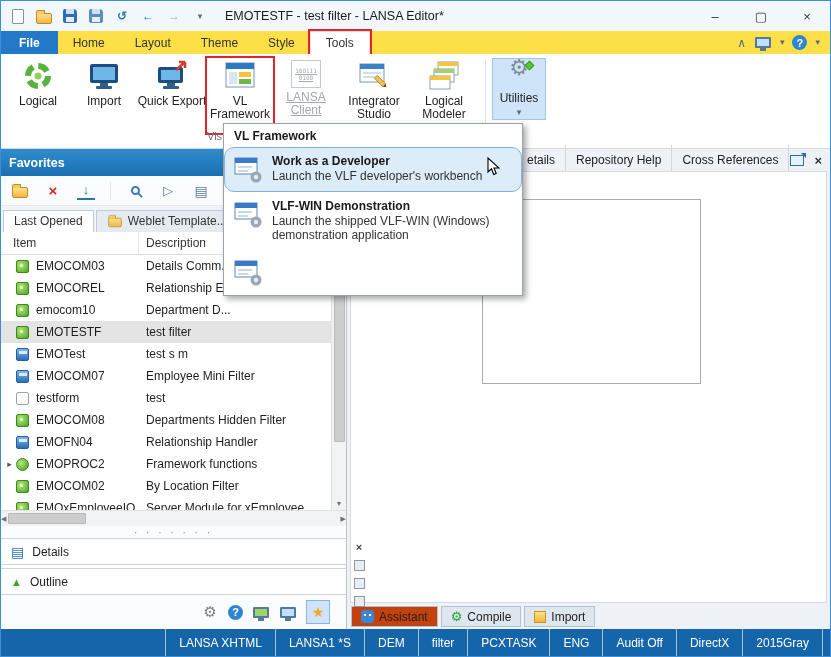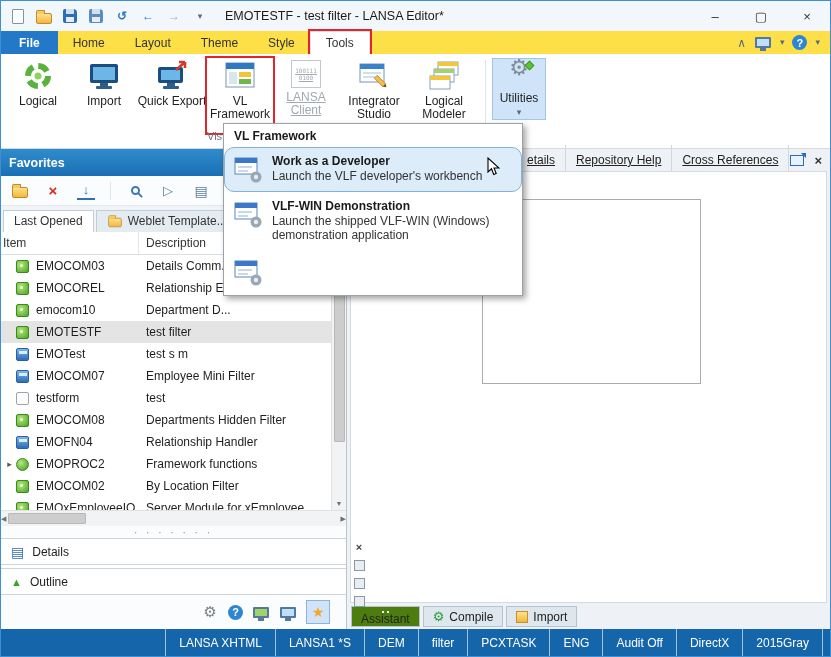--- a/index.html
+++ b/index.html
@@ -72,21 +72,21 @@
   .mag::after { content:""; position:absolute; width:6px; height:2px; background:#3a78b8; transform:rotate(45deg); right:-5px; bottom:-3px; }
   .tb-play { color:#5a7b9a; font-size:13px; }
   .tb-list { color:#5a7b9a; font-size:14px; }
   .tb-sep { width:1px; height:18px; background:#dfe5ea; }
   .fav-tabs { height:26px; display:flex; align-items:flex-end; background:#f0f4f8; padding-left:2px; gap:2px; flex:0 0 auto; }
   .ftab { padding:3px 10px 4px 10px; border:1px solid #c2ccd6; border-bottom:none; background:#e4ebf1; display:flex; gap:5px; align-items:center; color:#333; }
   .ftab.active { background:#fff; }
   .ftab .folder-ic { transform:scale(.85); margin-top:3px; }
   .fav-table { flex:1 1 auto; display:flex; flex-direction:column; position:relative; min-height:0; }
   .fav-cols { height:23px; display:flex; border-bottom:1px solid #d8dee4; background:#fff; margin-right:15px; flex:0 0 auto; }
-  .fav-cols .col1 { width:138px; padding-left:2px; border-right:1px solid #e2e7ec; display:flex; align-items:center; color:#333; }
+  .fav-cols .col1 { width:138px; padding-left:12px; border-right:1px solid #e2e7ec; display:flex; align-items:center; color:#333; }
   .fav-cols .col2 { flex:1; padding-left:7px; display:flex; align-items:center; color:#333; }
   .fav-list { flex:1; overflow:hidden; margin-right:15px; }
   .frow { height:22px; display:flex; align-items:center; padding-left:2px; }
   .frow.selected { background:#e4e4e4; }
   .frow .exp { width:13px; text-align:center; color:#555; font-size:9px; flex:0 0 auto; }
   .ricon { width:13px; height:13px; margin-right:7px; border-radius:2px; flex:0 0 auto; position:relative; }
   .icon-component { background:radial-gradient(circle at 35% 35%, #b8e77a, #4aa32a); border:1px solid #3a8a1e; }
   .icon-component::after { content:""; position:absolute; left:3px; top:3px; width:3px; height:3px; background:#eaffd0; border-radius:50%; }
   .icon-form { background:linear-gradient(#7cb8e8,#2d6db5); border:1px solid #2a5f9e; }
   .icon-form::after { content:""; position:absolute; left:2px; top:2px; width:8px; height:3px; background:#dcecfa; }
@@ -107,33 +107,33 @@
   .details-ic { color:#2d6db5; font-size:14px; }
   .outline-ic { color:#3aa52a; font-size:11px; }
   .fav-bottom-icons { height:34px; display:flex; align-items:center; justify-content:flex-end; gap:9px; padding-right:16px; background:#fbfcfd; flex:1 0 auto; }
   .wrench-ic { color:#7a8288; font-size:15px; }
   .star-box { width:24px; height:24px; background:#cfe4f8; border:1px solid #8ab4dd; display:flex; align-items:center; justify-content:center; }
   .star-glyph { color:#f5a623; font-size:14px; }
 
   
   .rightpanel { position:absolute; left:346px; top:148px; right:0; bottom:27px; background:#eef2f6; }
   .rp-tabs { height:22px; display:flex; align-items:center; padding-left:170px; color:#222; }
-  .rp-tab { padding:0 10px; height:30px; display:flex; align-items:center; border-right:1px solid #d0d7de; white-space:nowrap;text-decoration:underline; }
+  .rp-tab { padding:0 10px; height:30px; display:flex; align-items:center; border-right:1px solid #d0d7de; white-space:nowrap; }
   .rp-icons { margin-left:auto; display:flex; gap:10px; padding-right:8px; align-items:center; }
   .win-export { width:14px; height:11px; border:1px solid #2d6db5; background:#e8f2fc; position:relative; }
   .win-export::after { content:""; position:absolute; right:-3px; top:-3px; width:6px; height:6px; background:#2d6db5; clip-path:polygon(0 0,100% 0,100% 100%); }
   .rp-close { color:#333; font-size:13px; font-weight:bold; }
   .canvas { position:absolute; left:3px; top:22px; right:3px; bottom:26px; background:#fff; border:1px solid #d4dae0; }
   .design-rect { position:absolute; left:131px; top:27px; width:219px; height:185px; border:1px solid #ababab; background:#fff; }
   .mini-strip { position:absolute; left:4px; top:392px; width:16px; display:flex; flex-direction:column; gap:7px; align-items:center; z-index:5; }
   .mini-sq { width:11px; height:11px; border:1px solid #8a98a8; background:#e8edf2; }
   .mini-x { color:#444; font-size:11px; font-weight:bold; }
   .bottom-strip { position:absolute; left:4px; bottom:2px; height:22px; display:flex; gap:3px; align-items:flex-end; }
   .btab { height:21px; padding:0 9px; display:flex; align-items:center; gap:5px; background:#dfe7ee; border:1px solid #b6c2ce; color:#222; }
-  .btab.active { background:#4d7c0f;flex-direction:column; }
+  .btab.active { background:#c2410c; }
   .bot-ic { width:13px; height:13px; background:#3a86d1; border-radius:3px; position:relative; }
   .bot-ic::after { content:""; position:absolute; top:4px; left:3px; width:2px; height:2px; background:#fff; box-shadow:5px 0 #fff; }
   .gear-green { color:#2f9e3f; font-size:13px; }
   .imp-ic { width:12px; height:12px; background:linear-gradient(#ffe28a,#f0b73a); border:1px solid #c8902a; }
 
   
   .statusbar { position:absolute; left:0; right:0; bottom:0; height:27px; background:#1565ab; display:flex; align-items:stretch; color:#fff; }
   .sb-fill { flex:1; }
   .sb-item { display:flex; align-items:center; padding:0 13px; border-left:1px solid rgba(255,255,255,.6); font-size:12px; white-space:nowrap; }
   .sb-end { width:8px; border-left:1px solid rgba(255,255,255,.6); }

